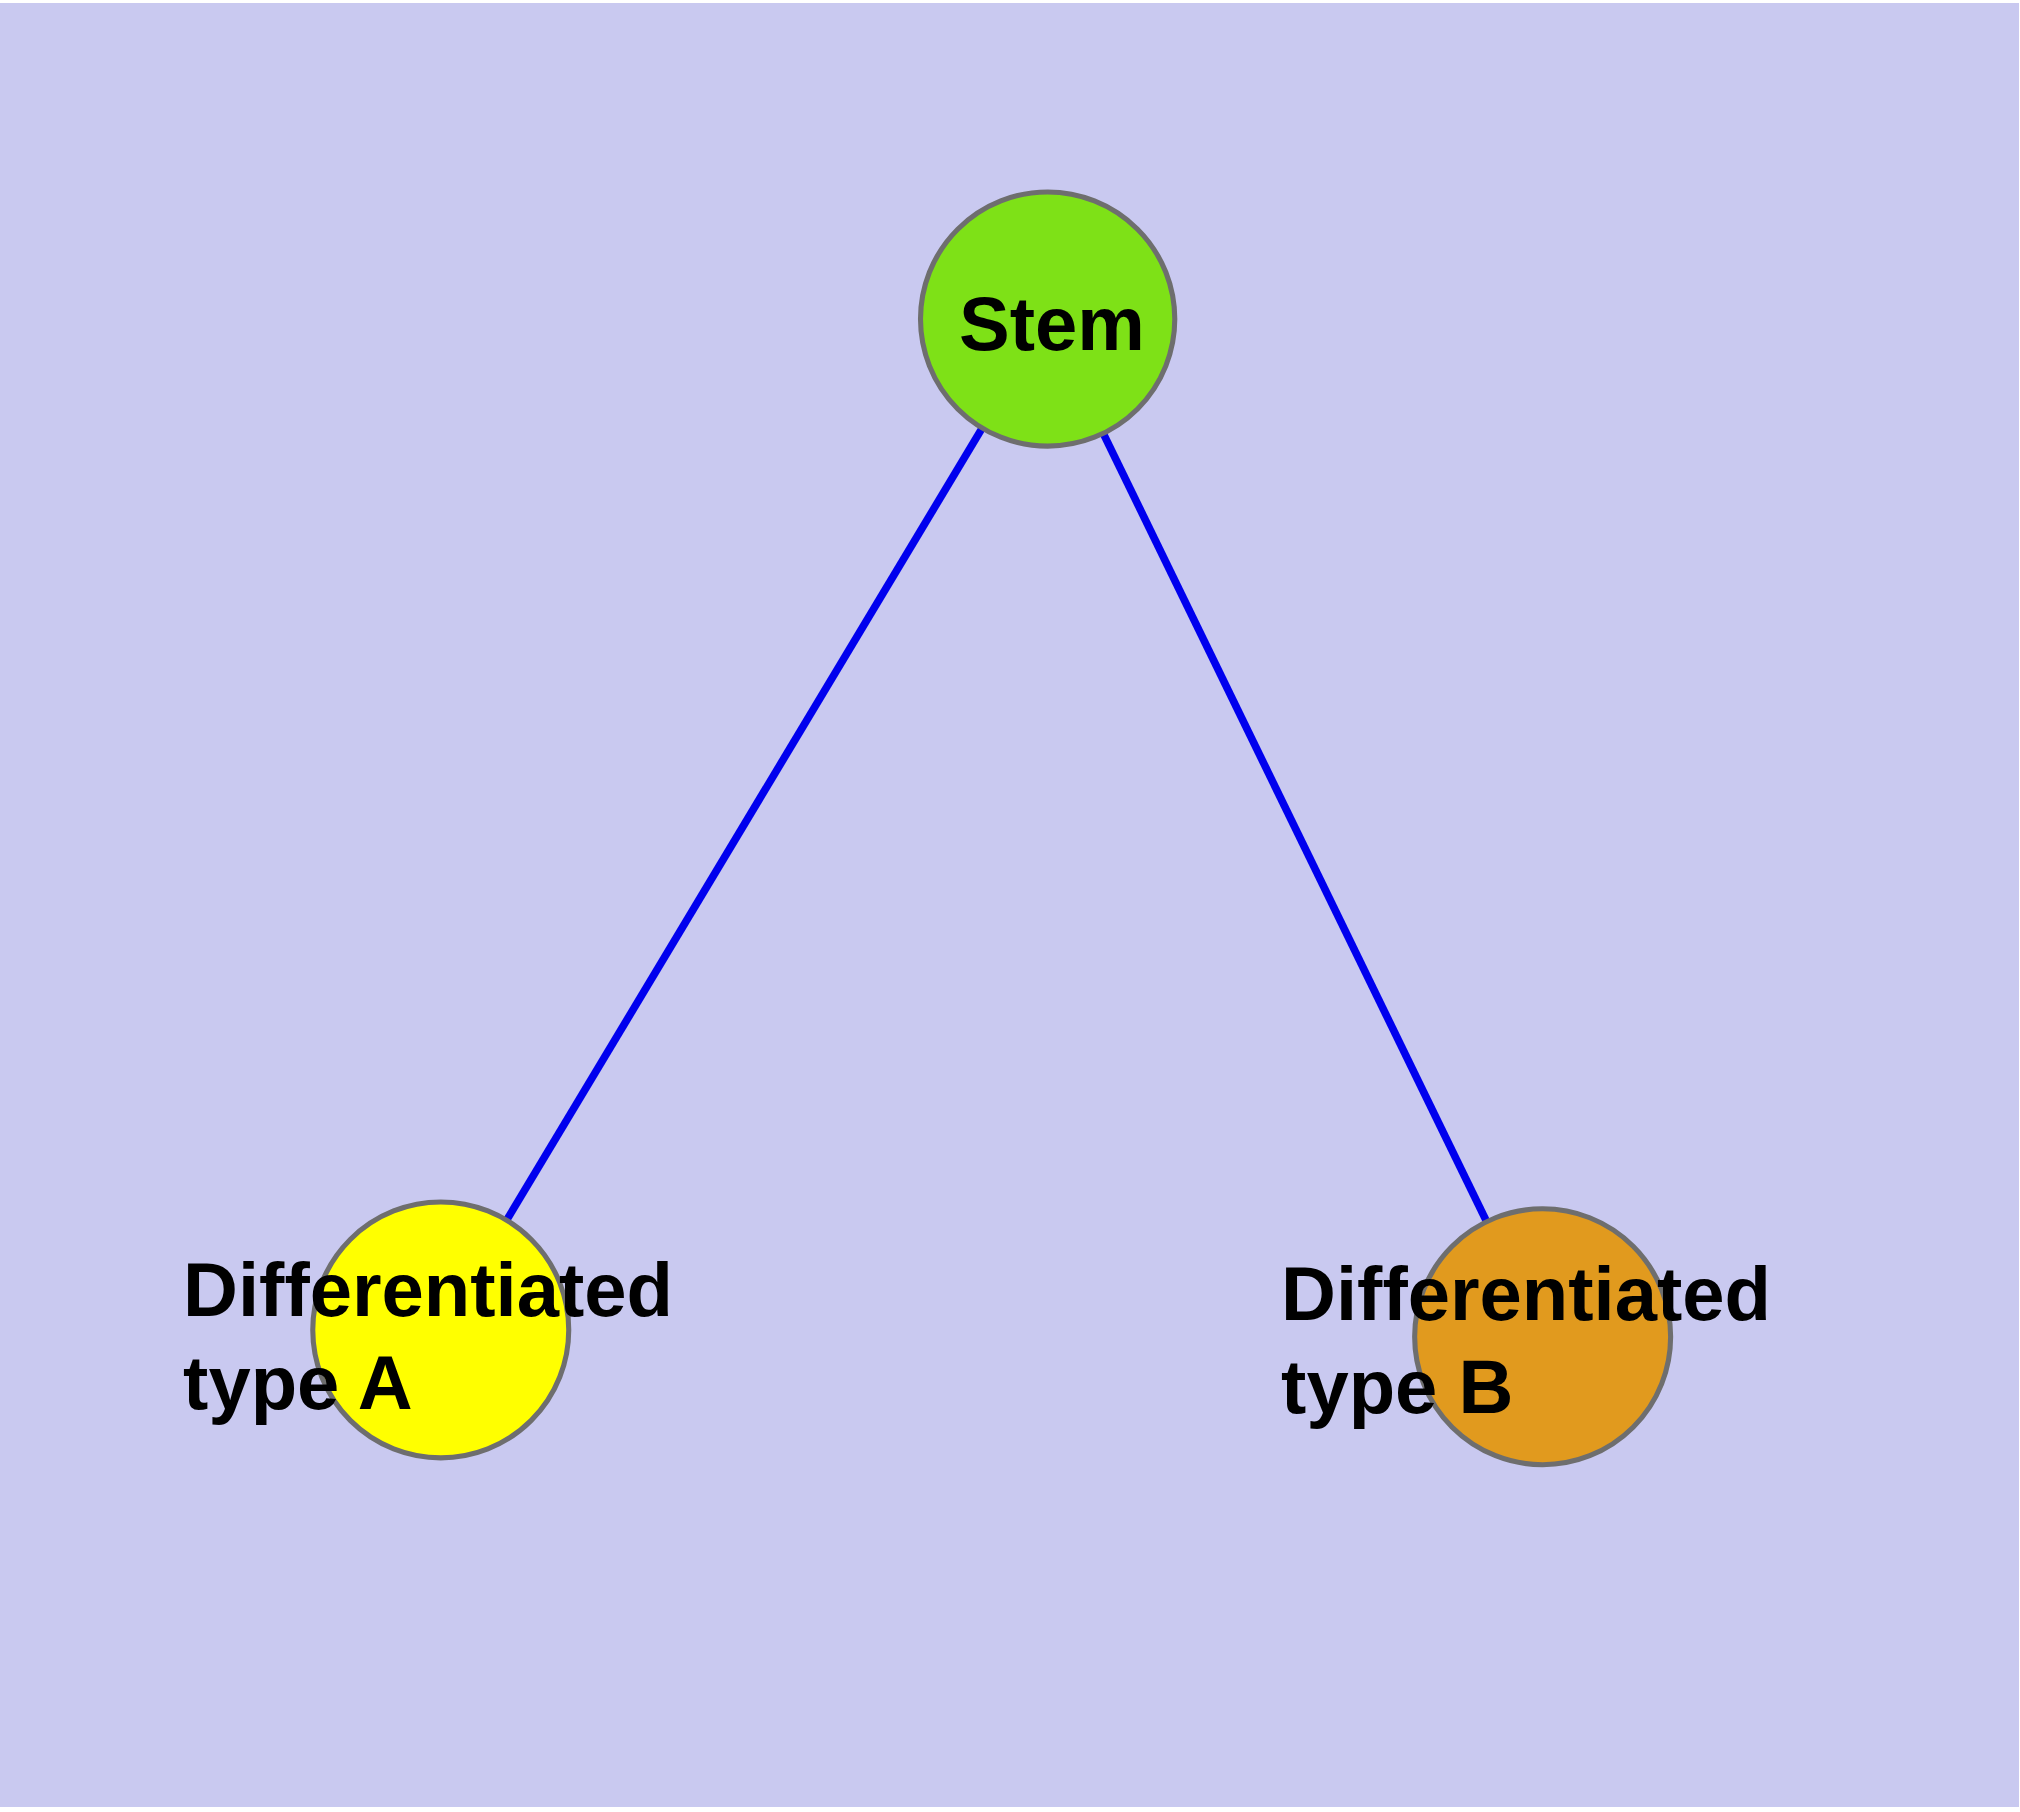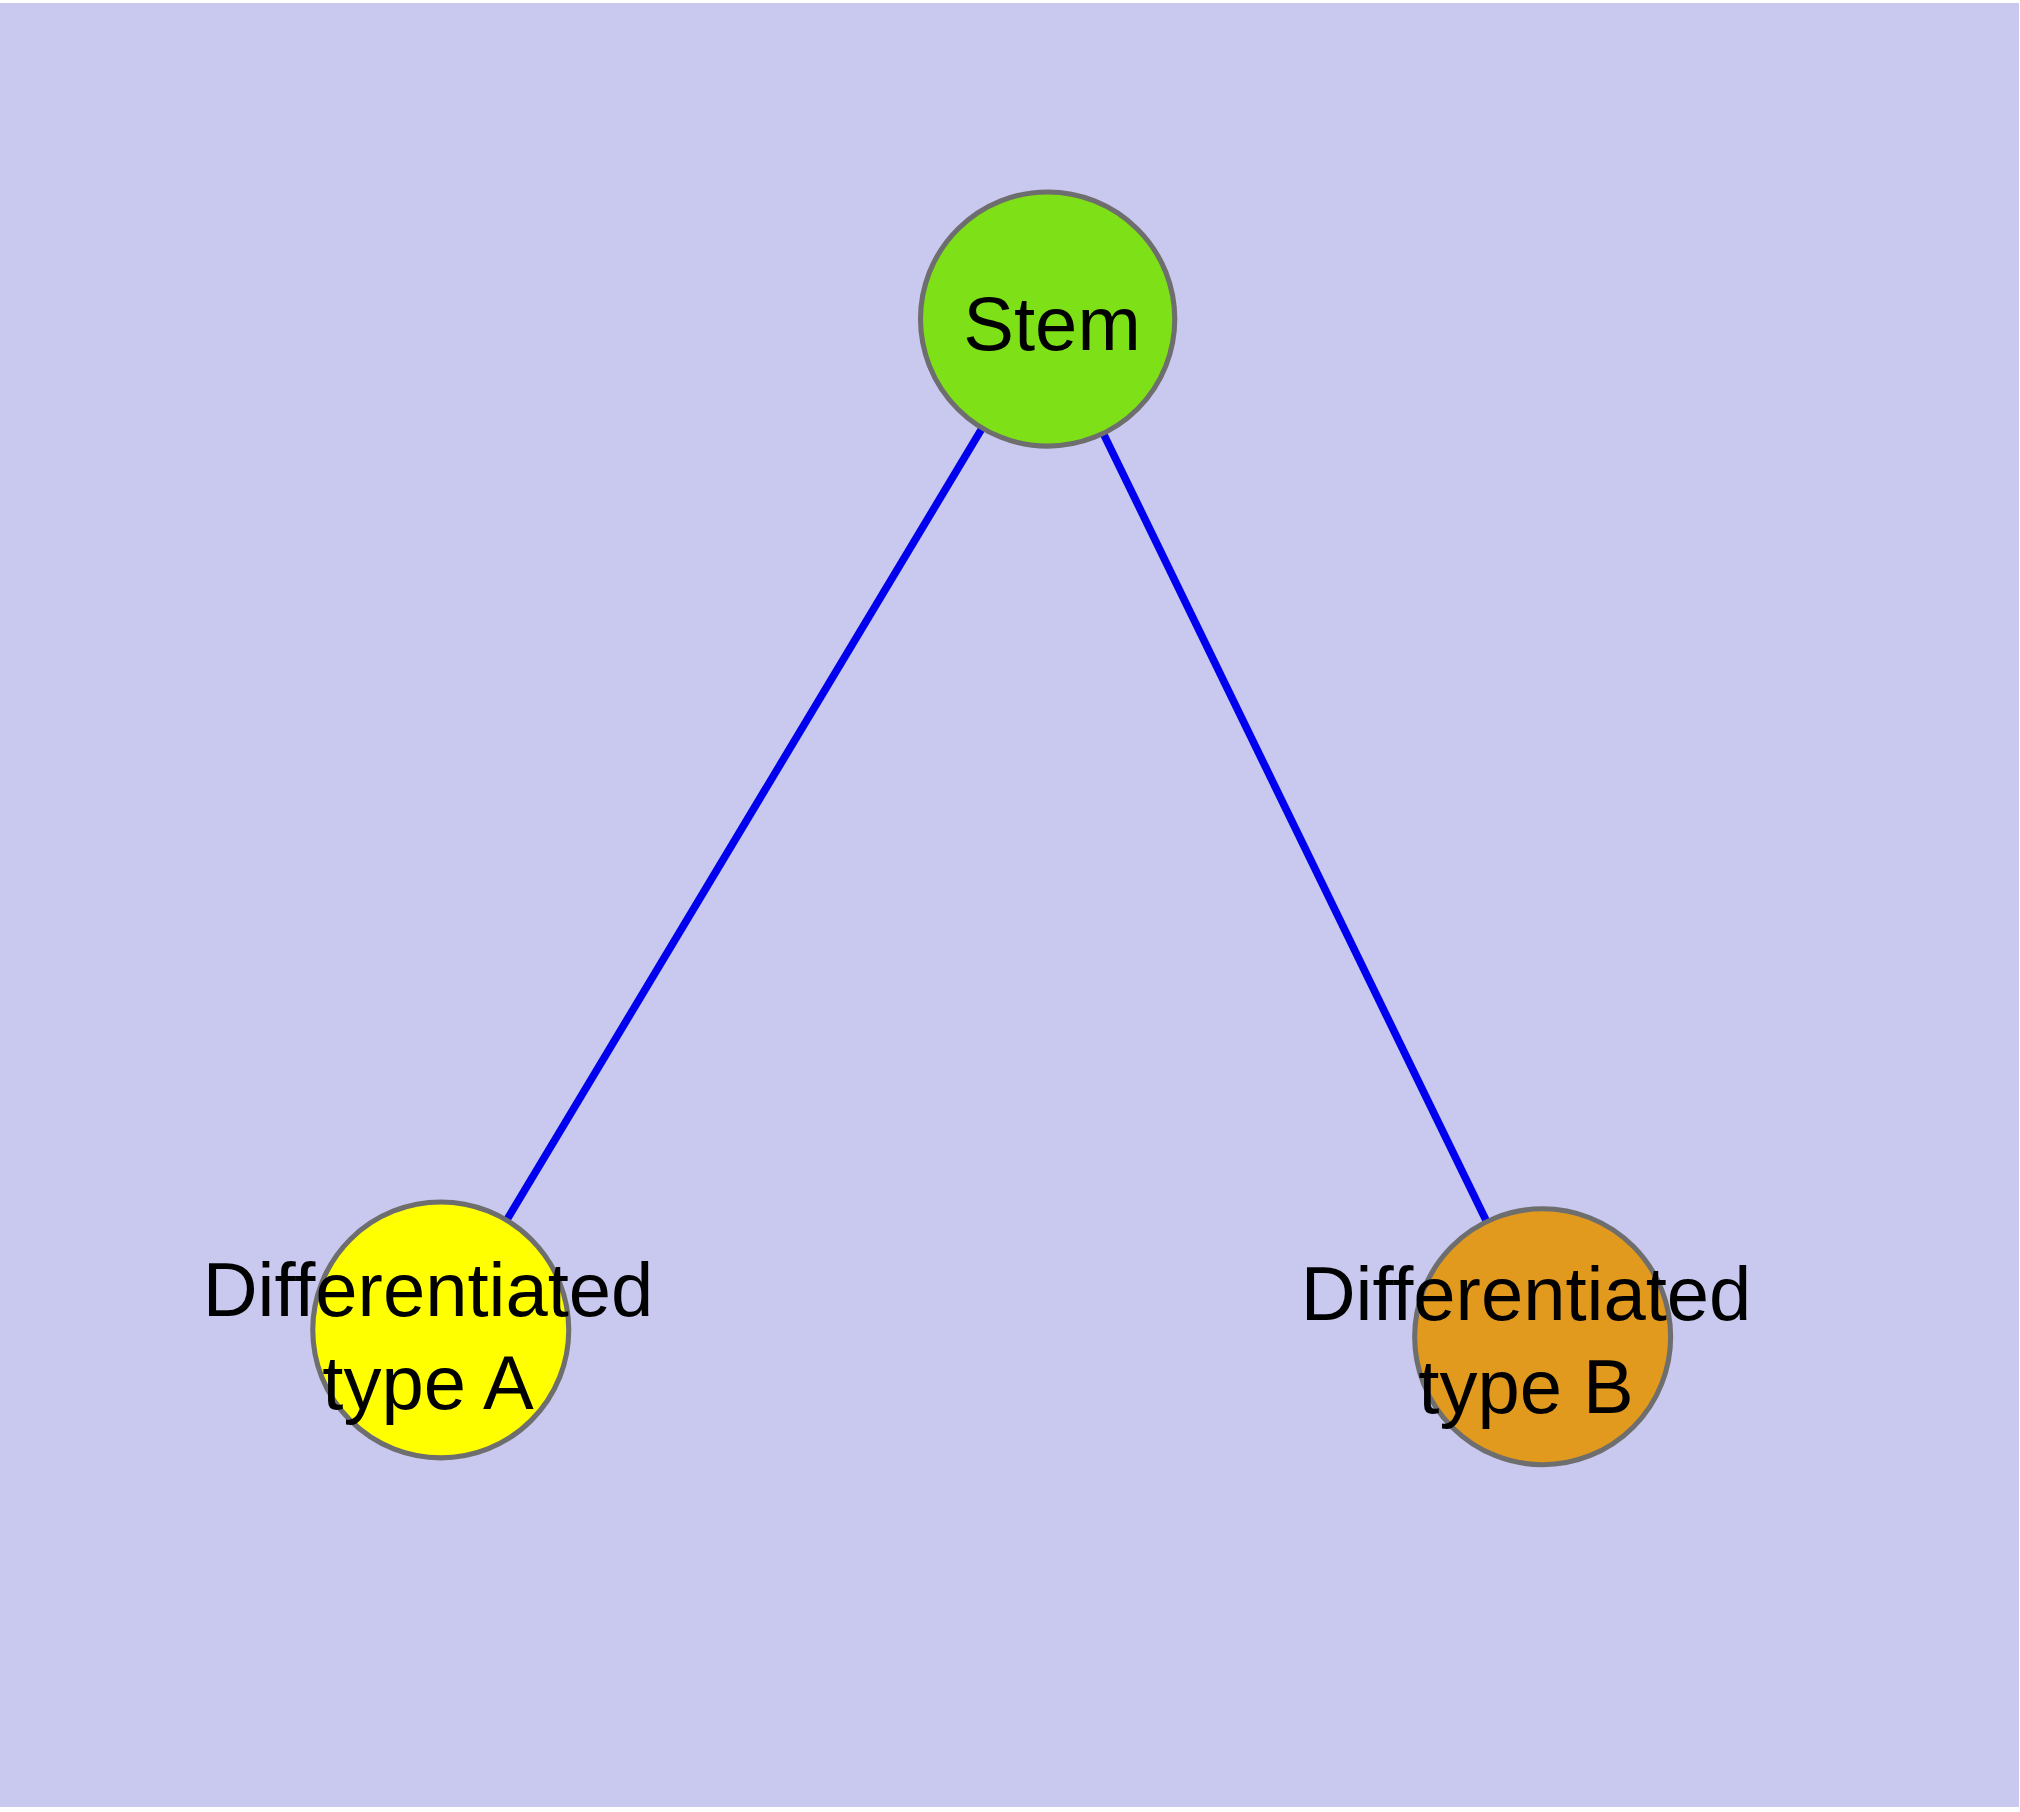--- a/index.html
+++ b/index.html
@@ -21,25 +21,24 @@
   .stage svg {
     position: absolute;
     left: 0;
     top: 0;
     width: 100%;
     height: 100%;
   }
   .node-label {
     position: absolute;
     transform: translate(-50%, -50%);
-    font-weight: 400;
+    font-weight: 700;
     font-size: 76px;
     line-height: 93px;
     letter-spacing: 0px;
-    text-align: center;
     white-space: pre-line;
     color: #000000;
     pointer-events: none;
   }
 </style>
 </head>
 <body>
 
 <div class="stage">
   <svg viewBox="0 0 2382 2129" preserveAspectRatio="none">

